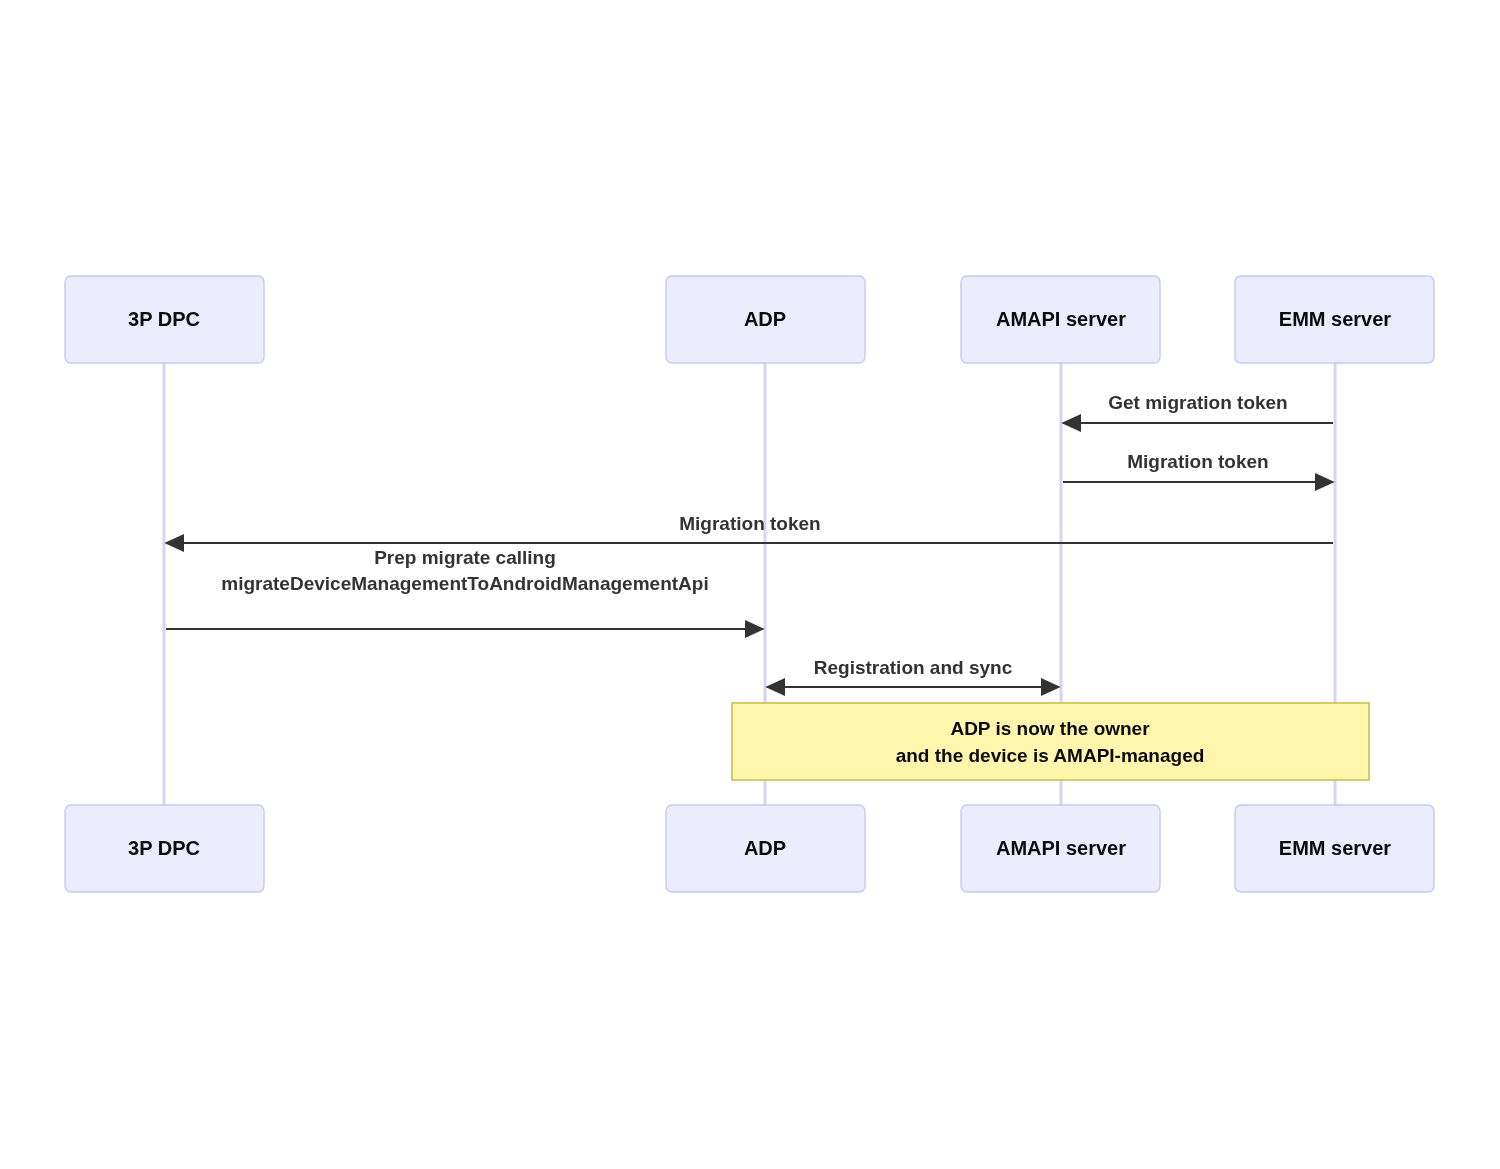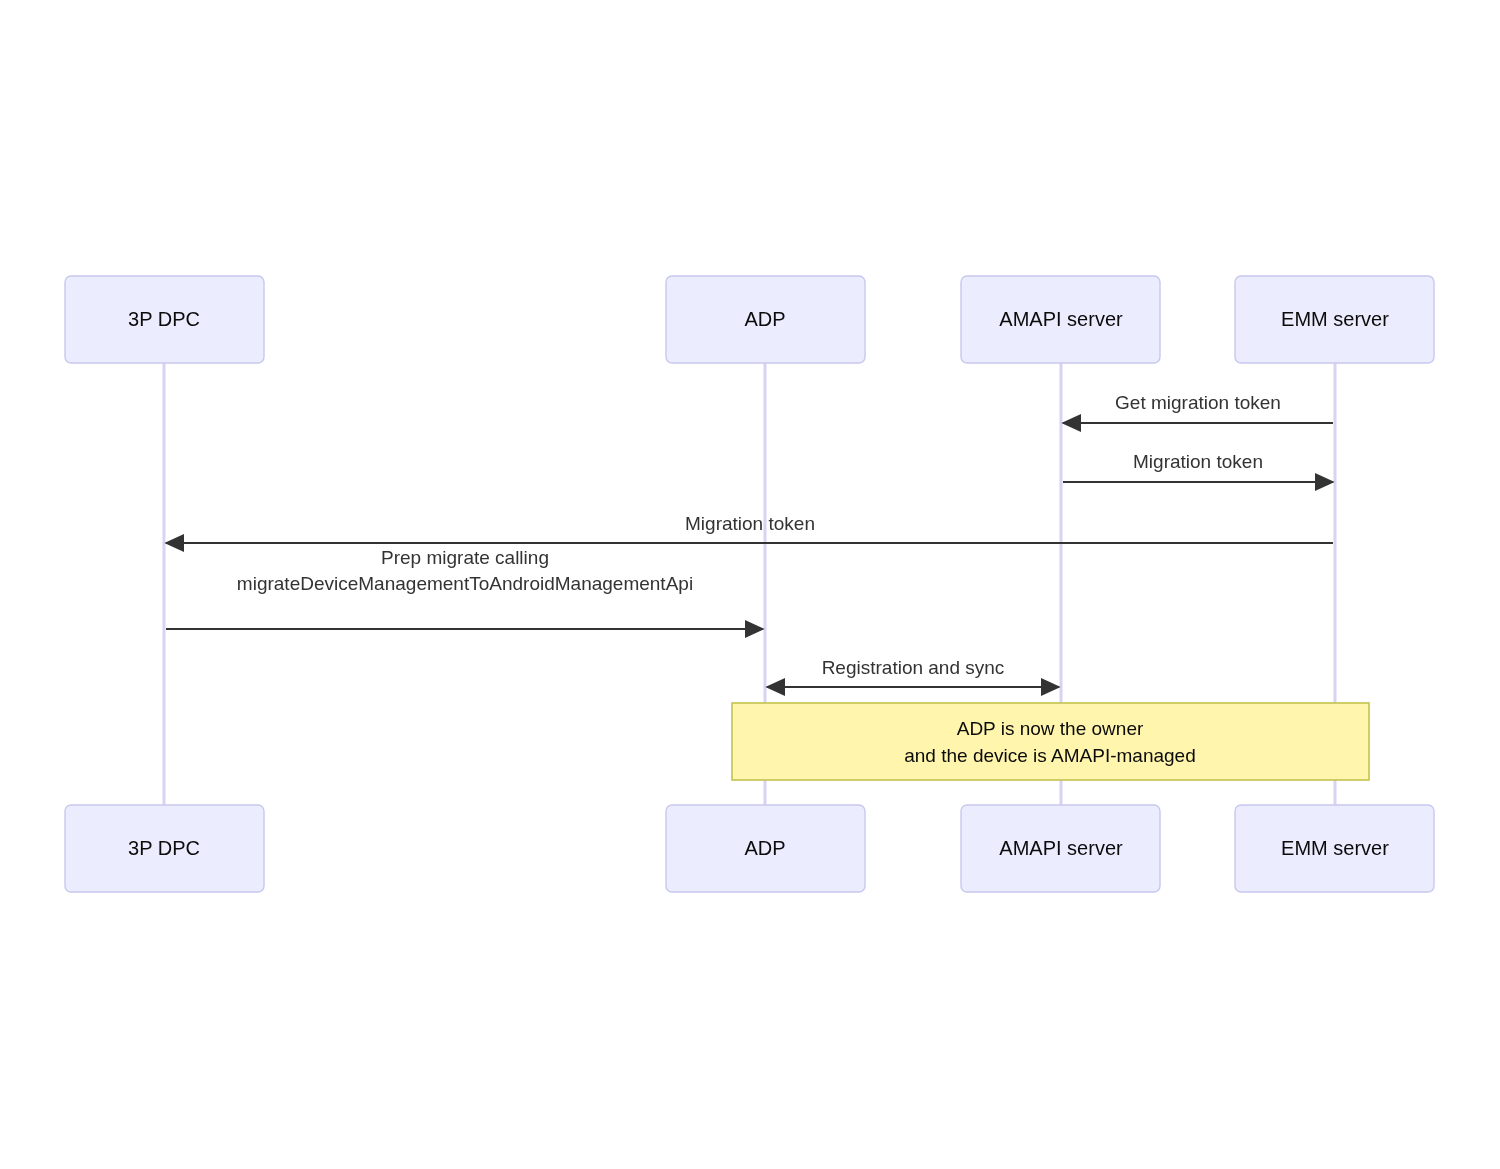--- a/index.html
+++ b/index.html
@@ -14,20 +14,21 @@
     height: 1169px;
     position: relative;
     overflow: hidden;
   }
   #diagram-root {
     position: absolute;
     left: 0;
     top: 0;
     width: 1500px;
     height: 1169px;
+    font-weight: bold;
   }
   svg.diagram-canvas {
     display: block;
     width: 1500px;
     height: 1169px;
   }
   .participant-box {
     fill: #ececff;
     stroke: #c8c8f0;
     stroke-width: 1.4;

